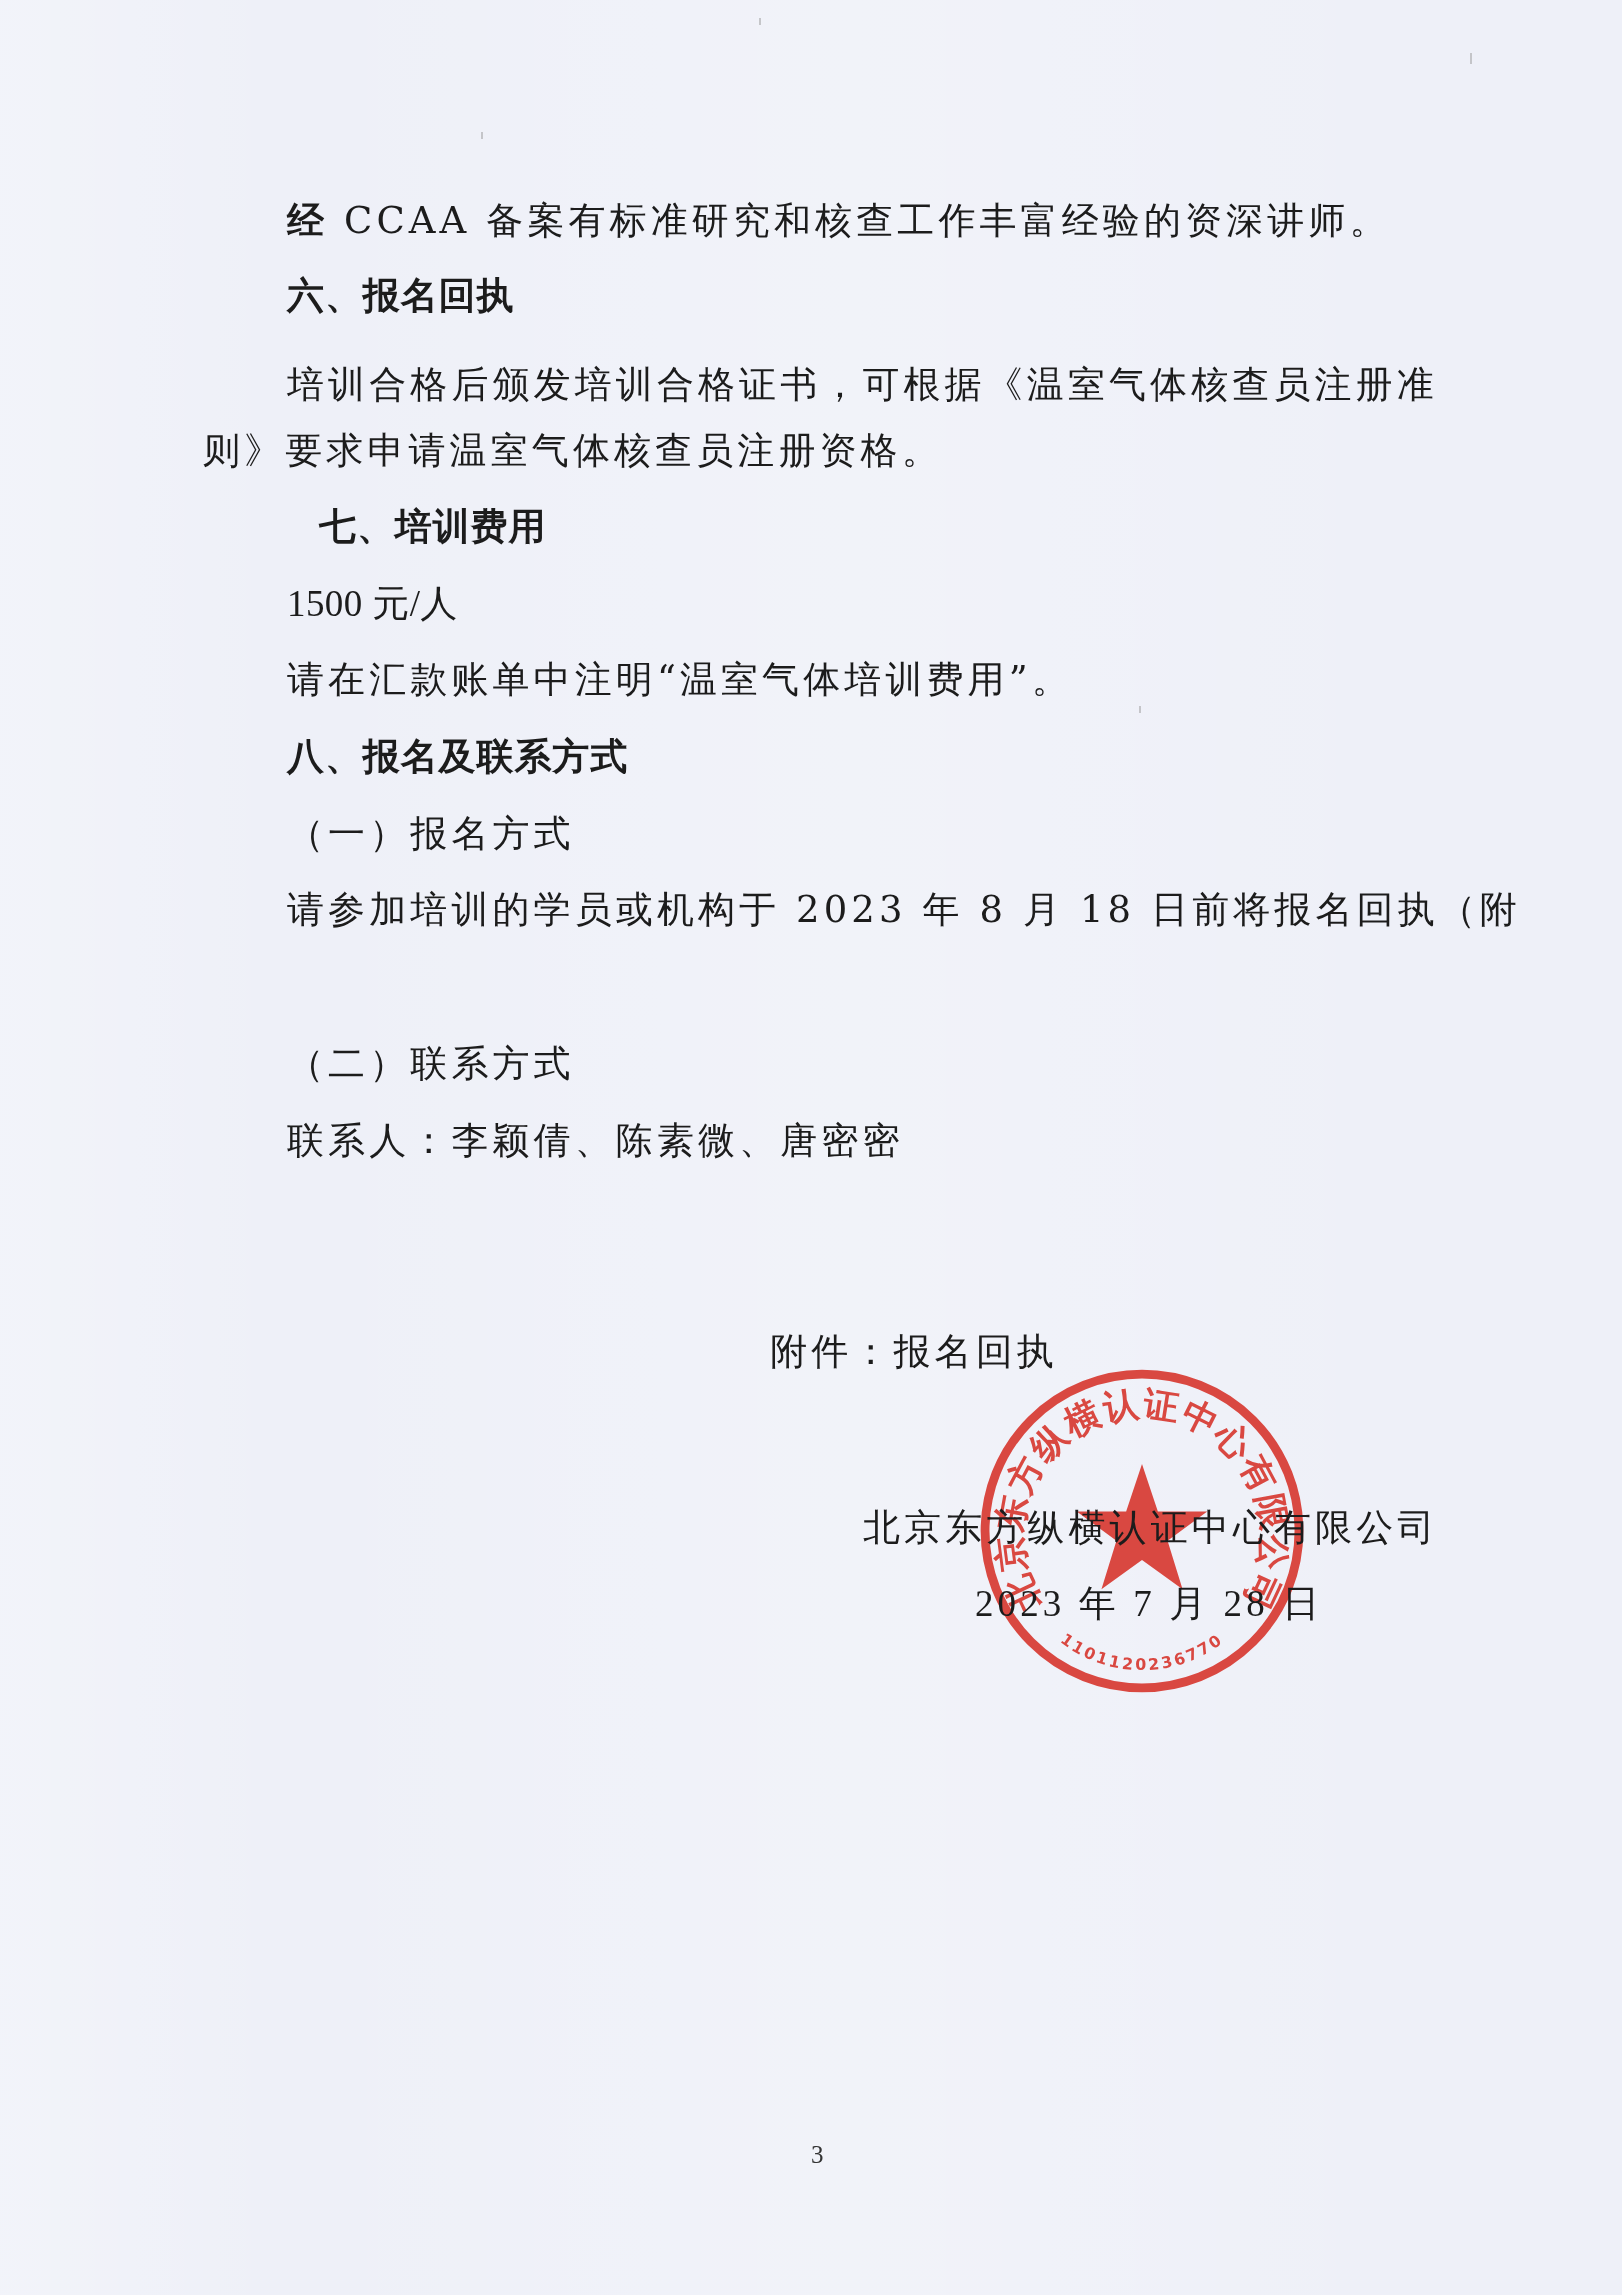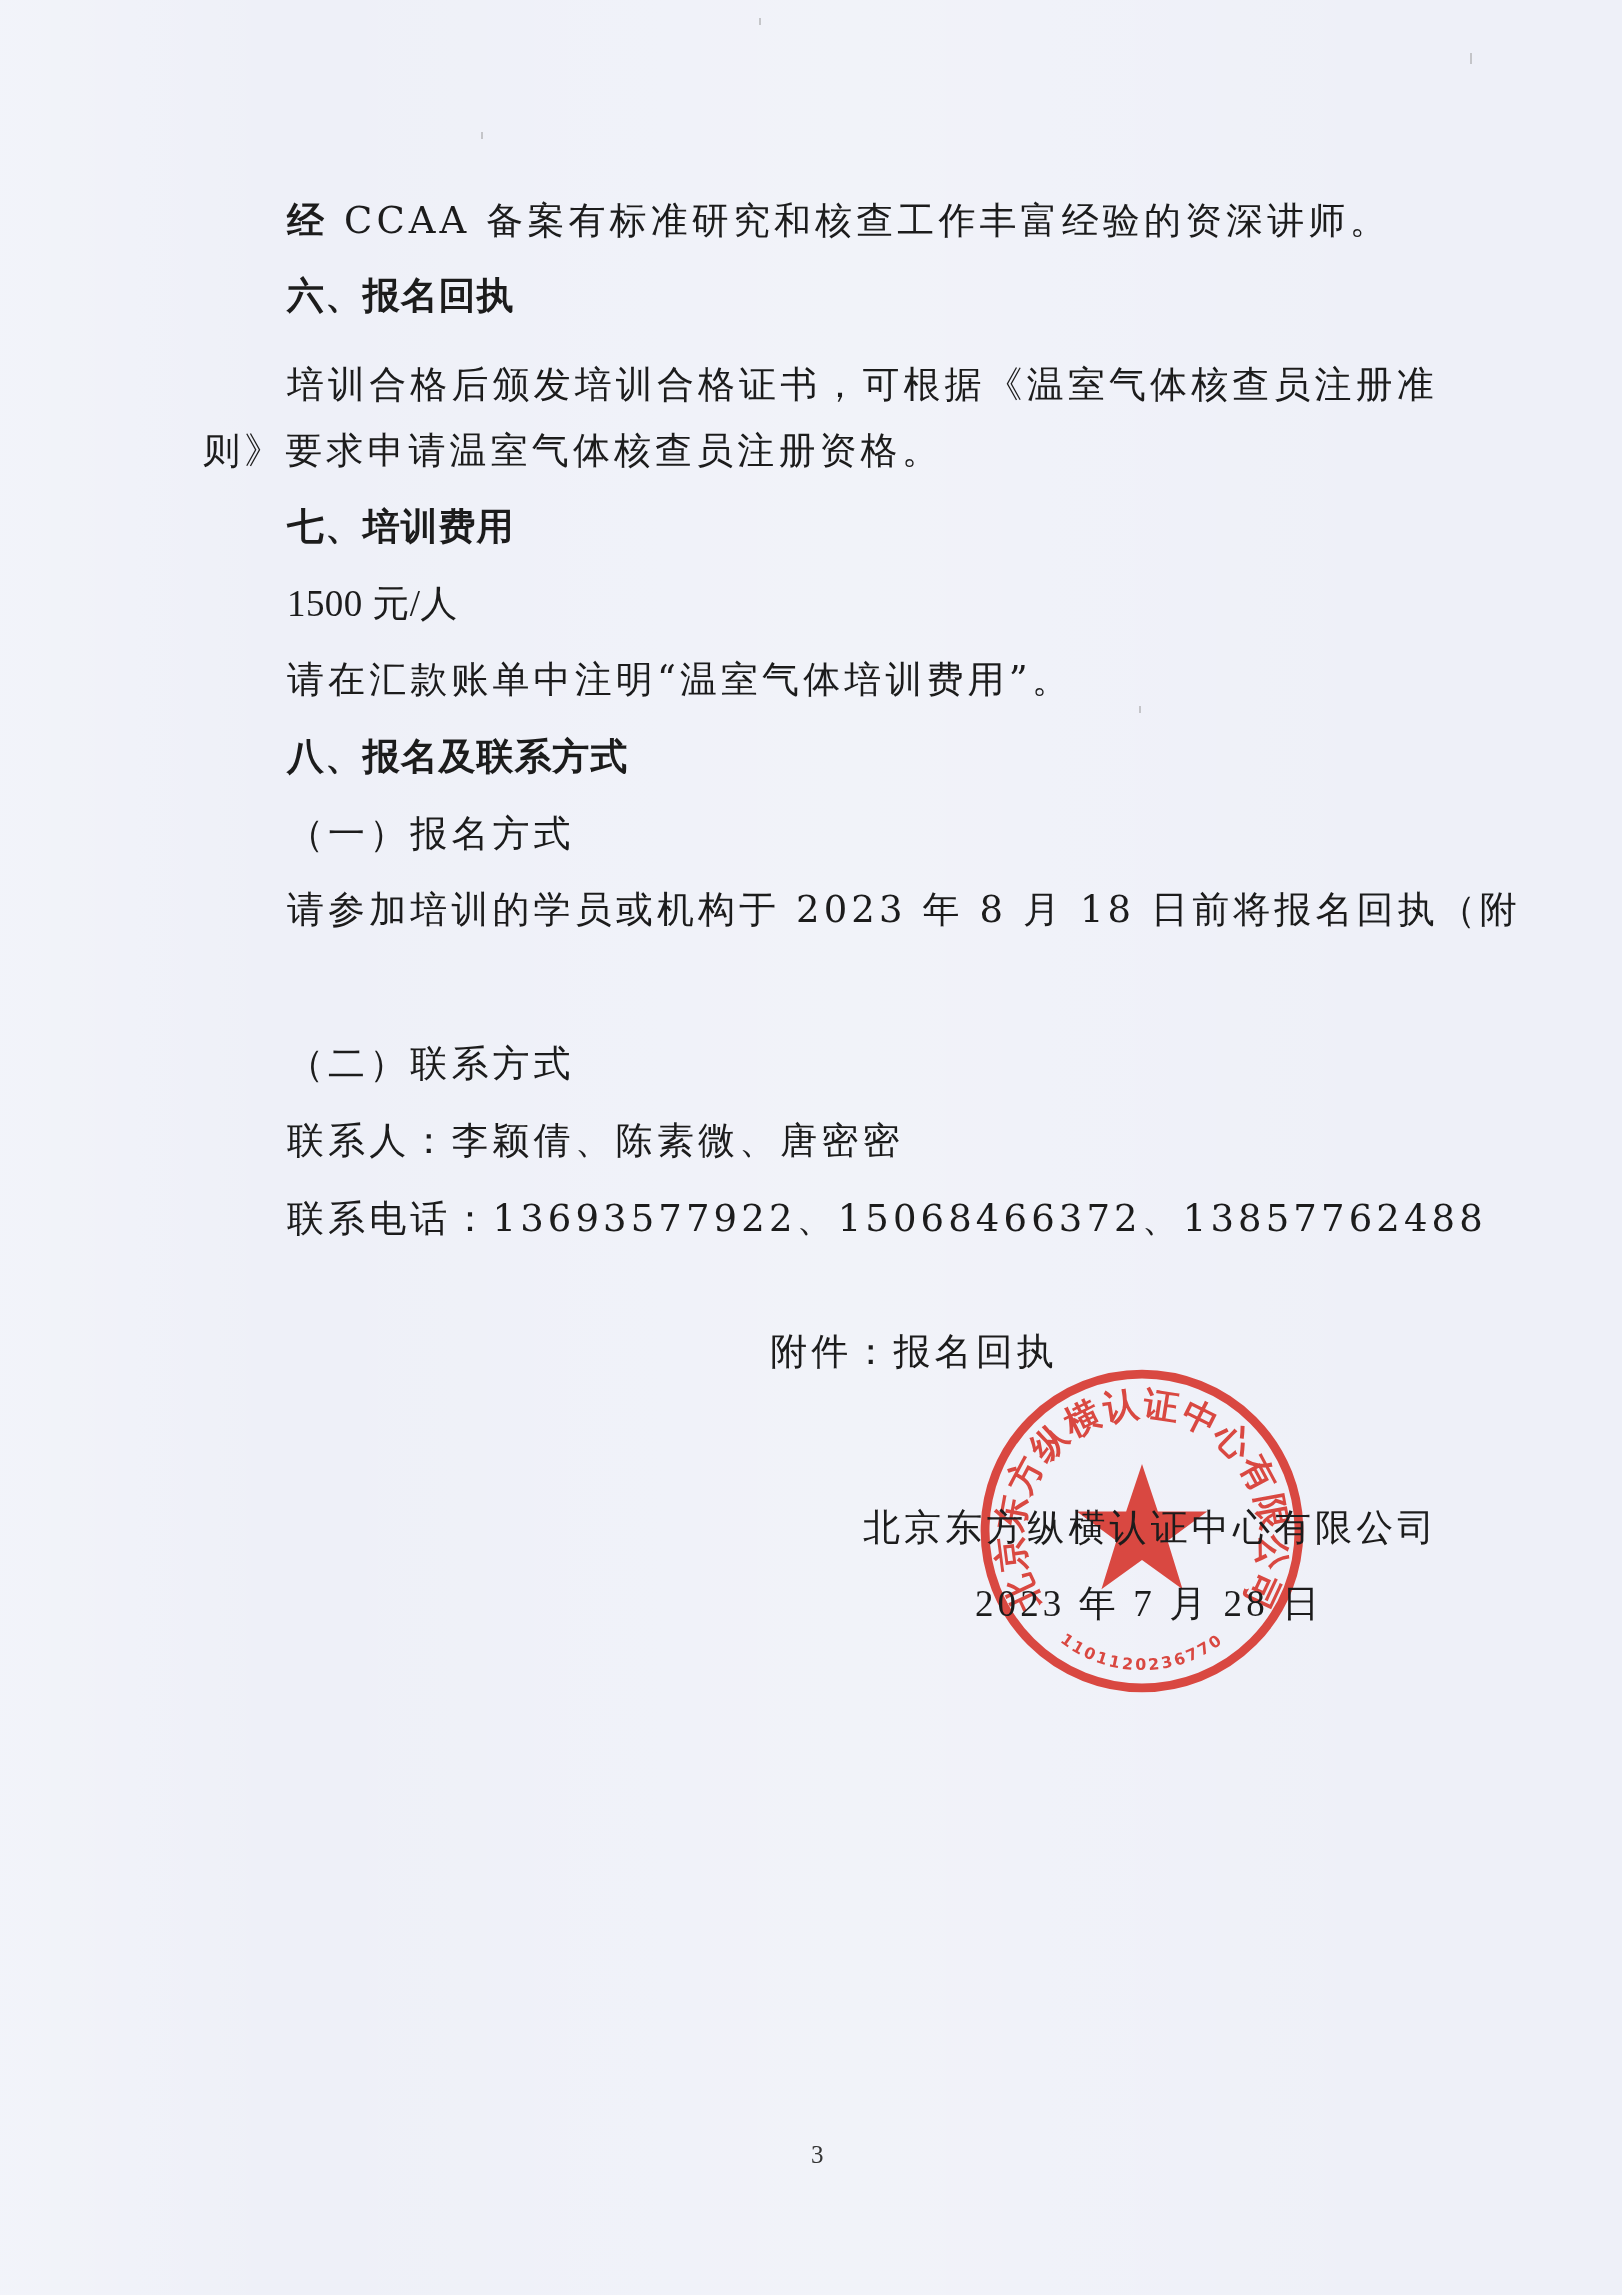--- a/index.html
+++ b/index.html
@@ -91,30 +91,29 @@
   <div class="speck" style="left:1139px;top:706px;"></div>
 
   <div class="line indent" style="top:194px;">
     <span class="bold-lead">经</span><span> CCAA 备案有标准研究和核查工作丰富经验的资深讲师。</span>
   </div>
 
   <div class="line indent heading" style="top:269px;">六、报名回执</div>
   <div class="line indent" style="top:347px;margin-top:11px;">培训合格后颁发培训合格证书，可根据《温室气体核查员注册准</div>
   <div class="line" style="top:424px;">则》要求申请温室气体核查员注册资格。</div>
 
-  <div class="line indent heading" style="top:500px;">七、培训费用</div>
+  <div class="line indent heading" style="top:500px;margin-left:32px;">七、培训费用</div>
   <div class="line indent mono-num" style="top:577px;">1500 元/人</div>
   <div class="line indent heading" style="top:730px;">八、报名及联系方式</div>
 
   <div class="line indent" style="top:653px;">请在汇款账单中注明“温室气体培训费用”。</div>
   <div class="line indent" style="top:807px;">（一）报名方式</div>
   <div class="line indent" style="top:883px;">请参加培训的学员或机构于 2023 年 8 月 18 日前将报名回执（附</div>
   <div class="line indent" style="top:1037px;">（二）联系方式</div>
   <div class="line indent" style="top:1114px;">联系人：李颖倩、陈素微、唐密密</div>
-  <div class="line indent" style="top:1192px;">联系电话：13693577922、15068466372、13857762488</div>
 
   <div class="line indent" style="top:1325px;text-align:center;">附件：报名回执</div>
 
   <div class="stamp">
     <svg width="328" height="328" viewBox="0 0 372 372" xmlns="http://www.w3.org/2000/svg">
       <defs>
         <path id="ringPath" d="M 66 256 A 136 136 0 1 1 306 256" fill="none"></path>
         <path id="codePath" d="M 80 300 A 150 150 0 0 0 292 300" fill="none"></path>
       </defs>
       <circle cx="186" cy="186" r="178" fill="none" stroke="#d83a32" stroke-width="10"></circle>

